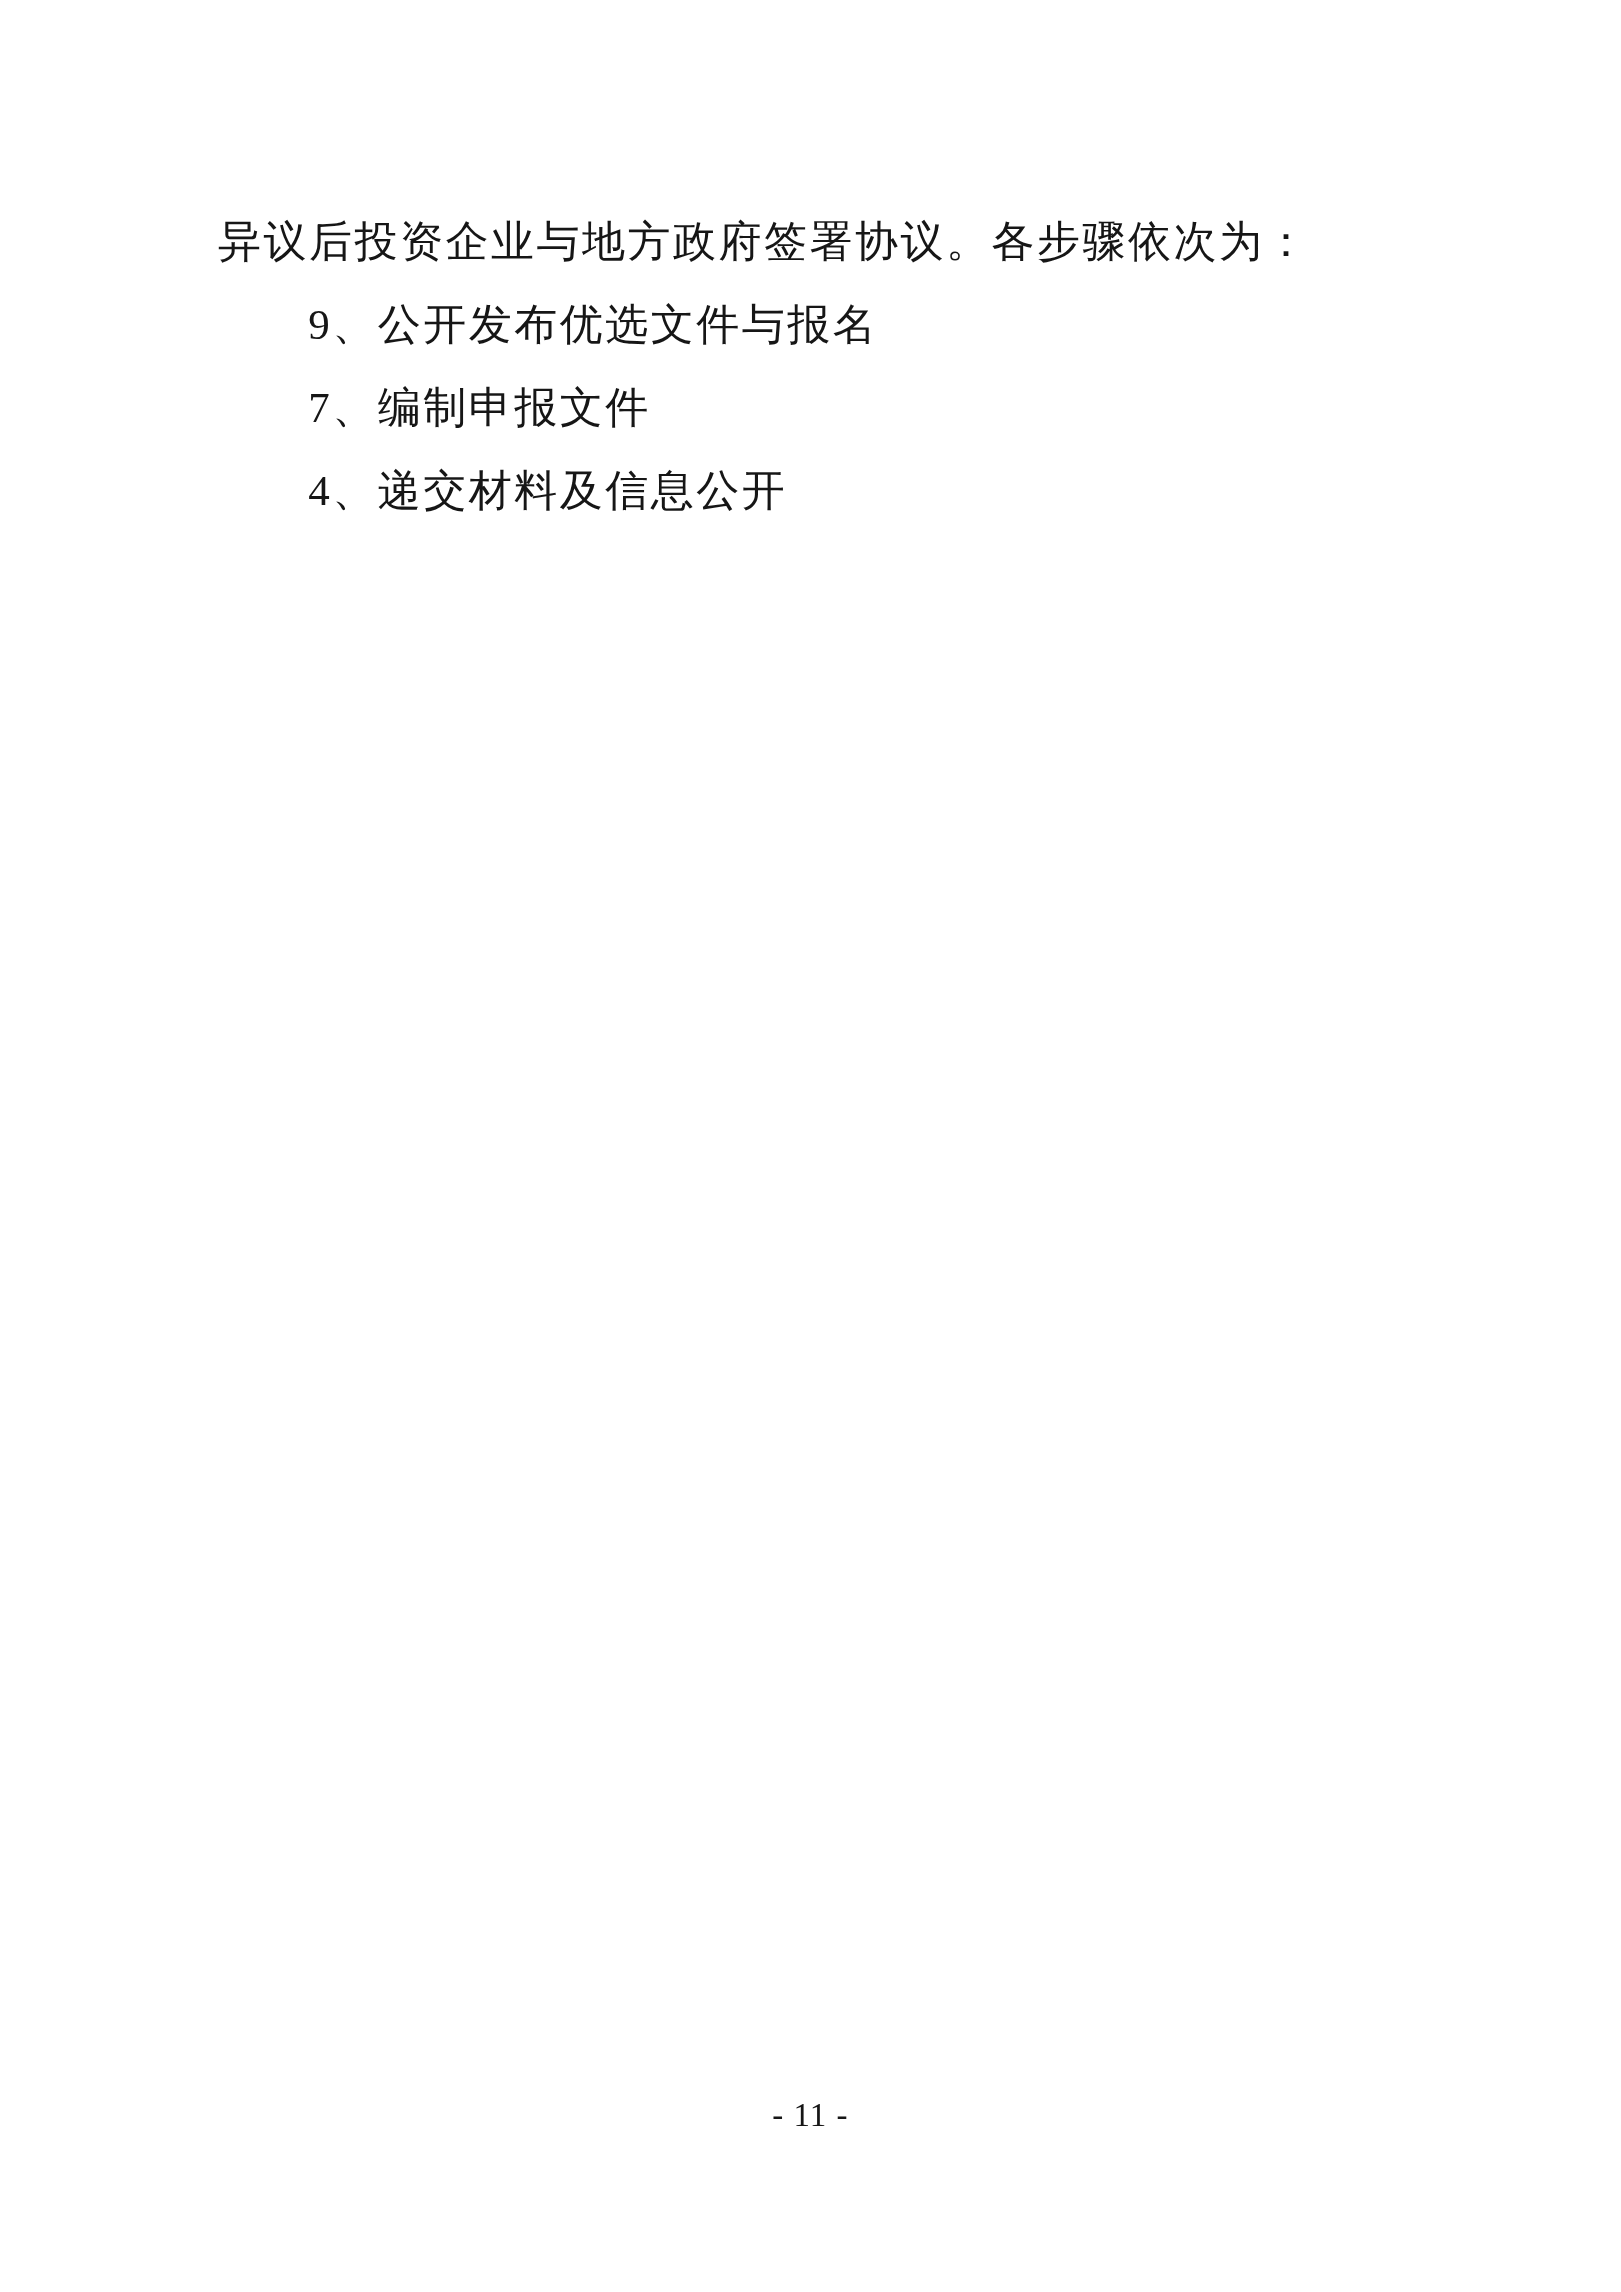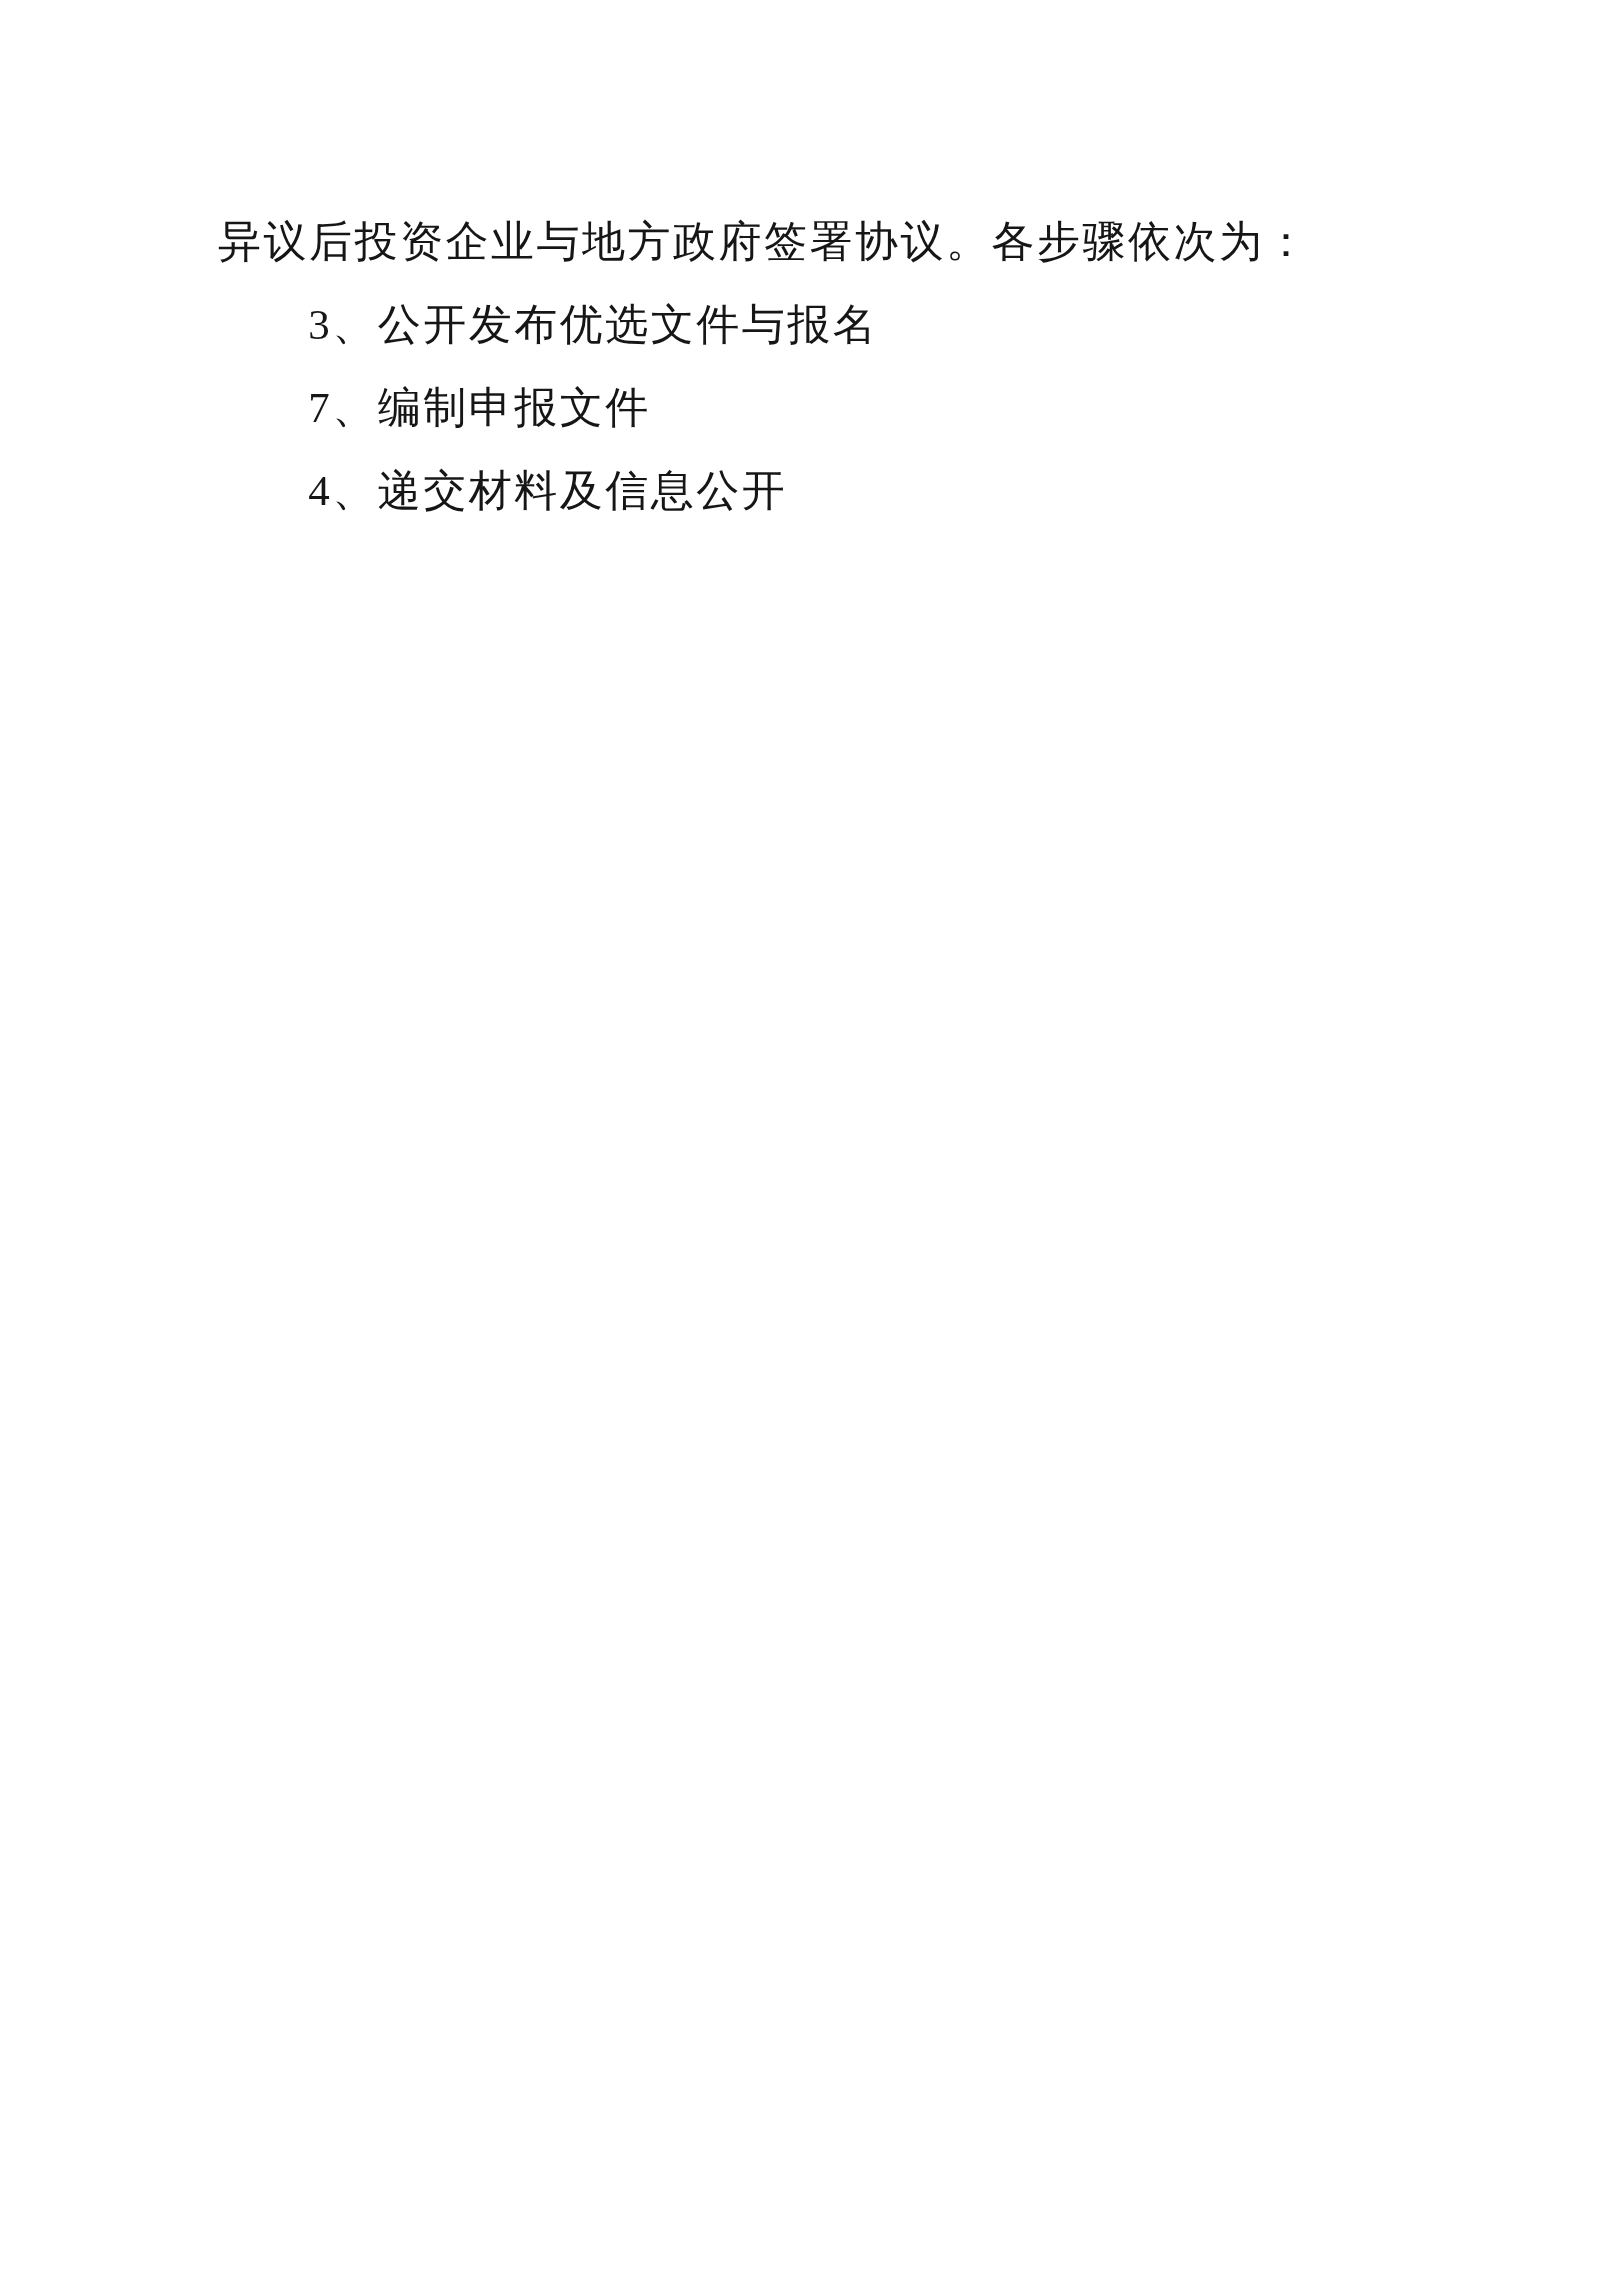--- a/index.html
+++ b/index.html
@@ -46,20 +46,21 @@
     color: #161616;
   }
 </style>
 </head>
 <body>
 
 <div class="page">
 
   <div class="doc-text">
     <p>异议后投资企业与地方政府签署协议。各步骤依次为：</p>
-    <p class="indent">3、公开发布优选文件与报名</p>
+    <p class="indent">9、公开发布优选文件与报名</p>
     <p class="indent">7、编制申报文件</p>
     <p class="indent">4、递交材料及信息公开</p>
   </div>
 
+  <div class="page-footer">- 11 -</div>
 
 </div>
 
 
 </body></html>

